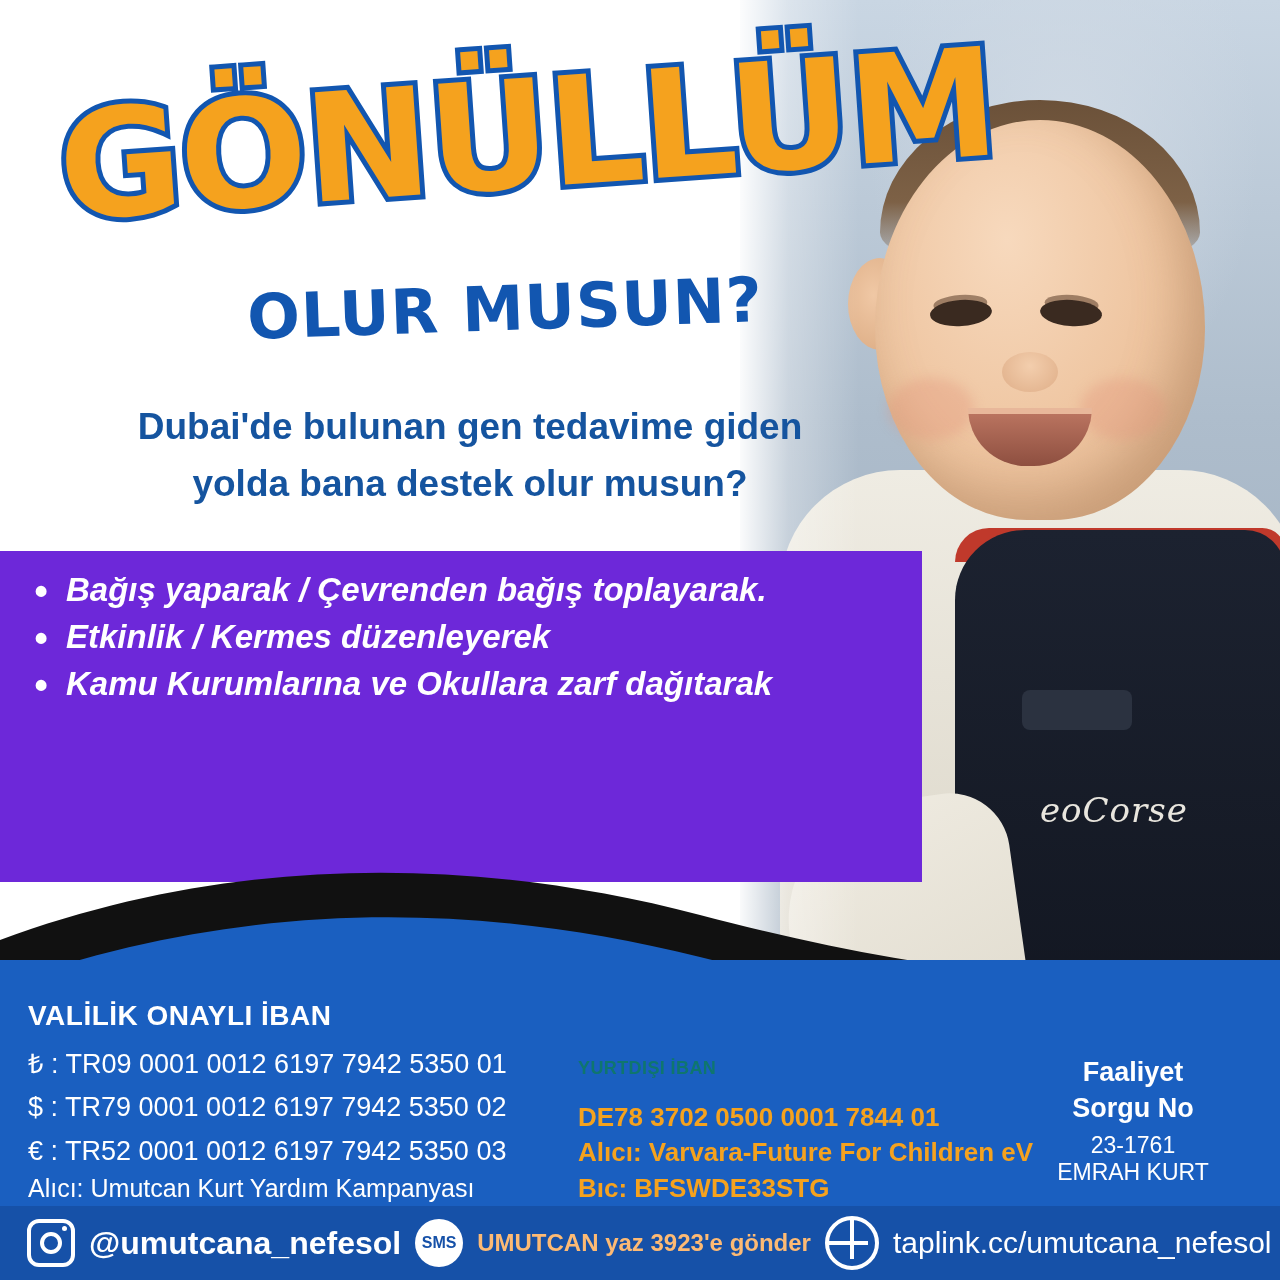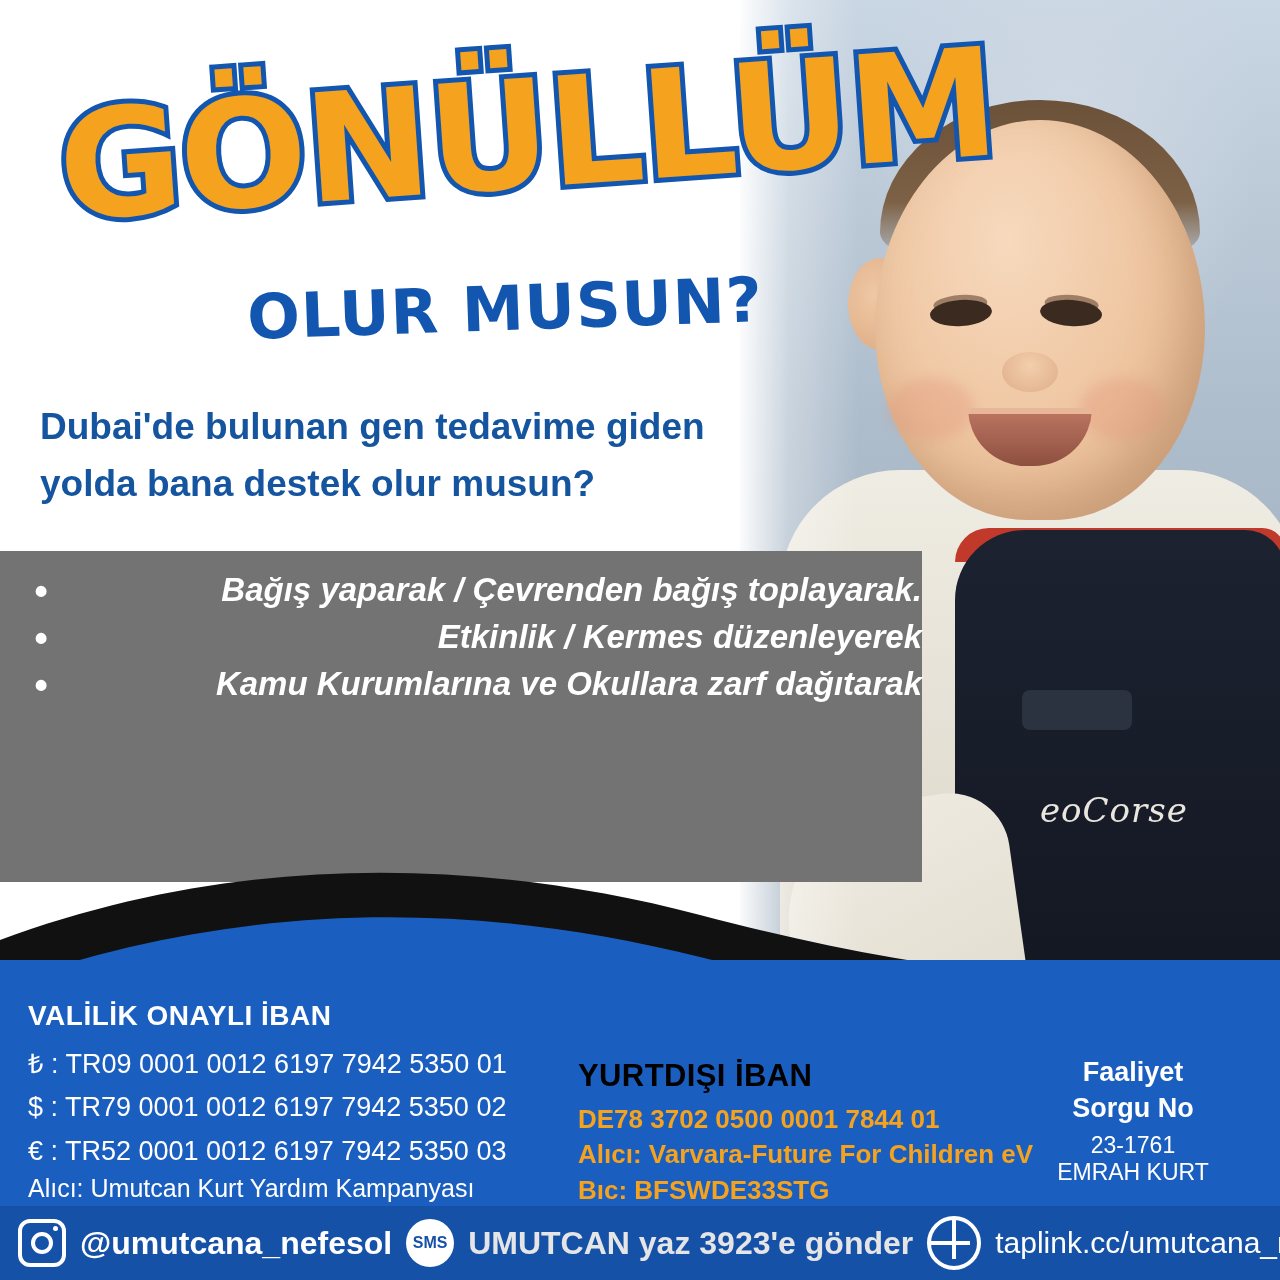--- a/index.html
+++ b/index.html
@@ -204,36 +204,35 @@
     font-weight: bold;
     font-size: 62px;
     color: #1256b0;
     letter-spacing: 1px;
   }
   .lead {
     position: absolute;
     left: 40px;
     top: 398px;
     width: 860px;
-    text-align: left;
+    text-align: center;
     font-weight: bold;
     font-size: 37px;
     line-height: 1.55;
     color: #15549f;
   }
 
   
   .band {
     position: absolute;
     left: 0;
     top: 551px;
     width: 922px;
     height: 331px;
-    background: #737373;
-    text-align: right;
+    background: #6d28d9;
   }
   .band ul {
     list-style: none;
     margin: 0;
     padding: 16px 0 0 26px;
   }
   .band li {
     color: #ffffff;
     font-weight: bold;
     font-style: italic;
@@ -293,25 +292,25 @@
     white-space: nowrap;
   }
 
   .foreign-block {
     position: absolute;
     left: 578px;
     top: 1058px;
     width: 520px;
   }
   .foreign-title {
-    color: #000000;
-    font-weight: bold;
-    font-size: 31px;
+    color: #0f766e;
+    font-weight: bold;
+    font-size: 18px;
     letter-spacing: 0.4px;
-    margin-bottom: 8px;
+    margin-bottom: 21px;
   }
   .foreign-line {
     color: #F5A21E;
     font-weight: bold;
     font-size: 26px;
     line-height: 1.36;
     white-space: nowrap;
   }
 
   .activity-block {
@@ -339,21 +338,21 @@
   .footer {
     position: absolute;
     left: 0;
     bottom: 0;
     width: 1280px;
     height: 74px;
     background: #1651a8;
     display: flex;
     align-items: center;
     gap: 14px;
-    padding: 0 18px;
+    padding: 0 27px;
     box-sizing: border-box;
   }
   .ig-icon {
     width: 40px;
     height: 40px;
     border: 4px solid #ffffff;
     border-radius: 12px;
     position: relative;
     flex: 0 0 auto;
   }
@@ -390,23 +389,23 @@
     background: #ffffff;
     color: #1651a8;
     font-weight: bold;
     font-size: 16px;
     display: flex;
     align-items: center;
     justify-content: center;
     flex: 0 0 auto;
   }
   .sms-text {
-    color: #e5e5e5;
-    font-weight: bold;
-    font-size: 32px;
+    color: #fdba74;
+    font-weight: bold;
+    font-size: 24px;
     white-space: nowrap;
   }
   .globe-icon {
     width: 46px;
     height: 46px;
     border: 4px solid #ffffff;
     border-radius: 50%;
     position: relative;
     flex: 0 0 auto;
   }

